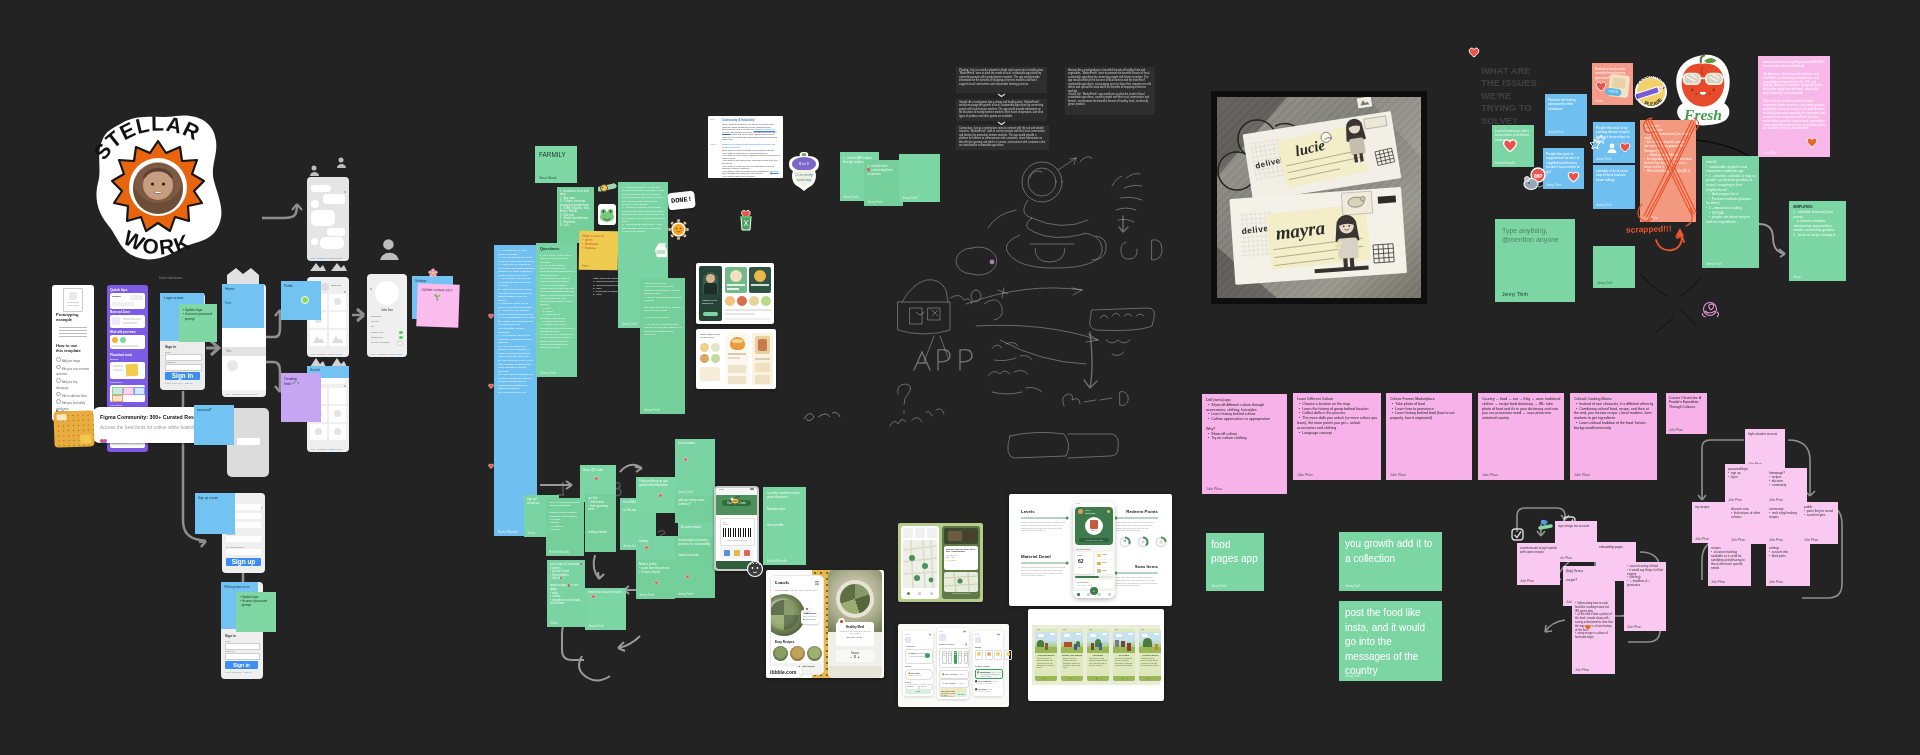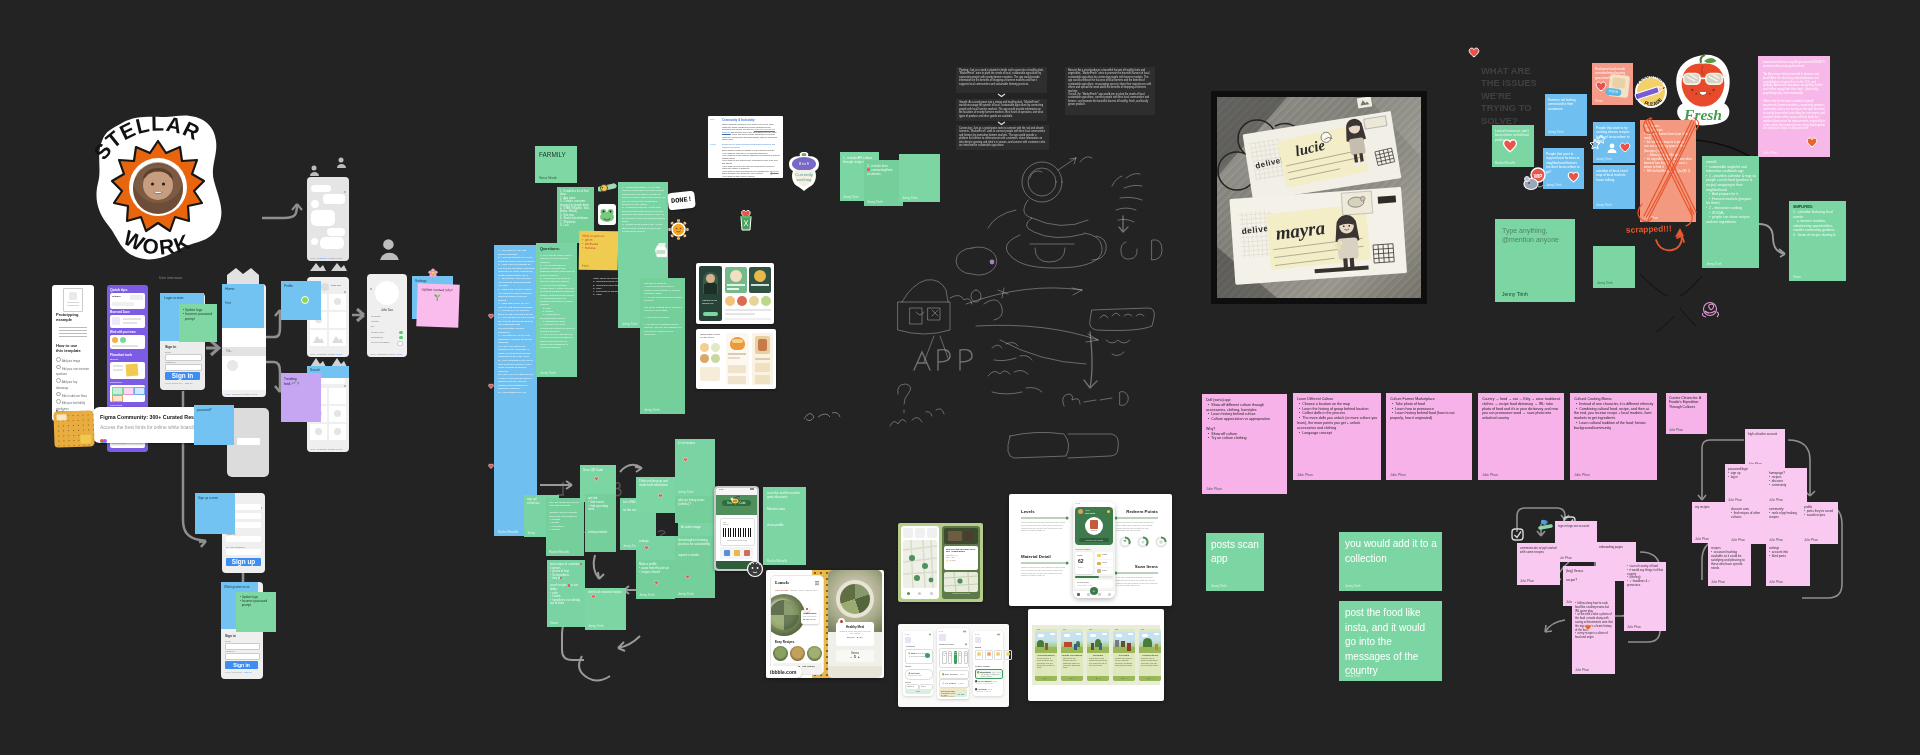--- a/index.html
+++ b/index.html
@@ -969,27 +969,27 @@
   <div style="margin:4px 3px 0 4px;font-size:3.6px;color:#222;line-height:4.8px;">Cultural Cooking Mama<br>&nbsp;&nbsp;• &nbsp;Instead of one character, it is different ethnicity<br>&nbsp;&nbsp;• &nbsp;Combining cultural food, recipe, and then at the end, you receive recipe + local markets, farm markets to get ingredients<br>&nbsp;&nbsp;• &nbsp;Learn cultural tradition of the food; historic background/community</div>
   <div class="sig" style="left:4px;bottom:3px;color:#555;font-size:3.4px;">Julie Phan</div>
 </div>
 
 <div class="sticky pink" style="left:1666px;top:393px;width:41px;height:41px;">
   <div style="margin:3px 2px 0 3px;font-size:3.4px;color:#222;line-height:4.4px;">Cuisine Chronicles: A Foodie's Expedition Through Cultures</div>
   <div class="sig" style="left:3px;bottom:2px;color:#555;">Julie Phan</div>
 </div>
 
 <div class="sticky green" style="left:1206px;top:533px;width:58px;height:58px;background:#7CD6A3;">
-  <div style="margin:5px 4px 0 5px;font-size:10px;color:#fff;line-height:14px;">posts scan app</div>
+  <div style="margin:5px 4px 0 5px;font-size:10px;color:#fff;line-height:14px;">food pages app</div>
   <div class="wsig" style="left:5px;bottom:3px;">Jenny Trinh</div>
 </div>
 
 
 <div class="sticky green" style="left:1339px;top:532px;width:103px;height:59px;background:#7CD6A3;">
-  <div style="margin:5px 5px 0 6px;font-size:10px;color:#fff;line-height:14.6px;">you would add it to a collection</div>
+  <div style="margin:5px 5px 0 6px;font-size:10px;color:#fff;line-height:14.6px;">you growth add it to a collection</div>
   <div class="wsig" style="left:6px;bottom:3px;">Jenny Trinh</div>
 </div>
 
 <div class="sticky green" style="left:1339px;top:601px;width:103px;height:80px;background:#7CD6A3;">
   <div style="margin:5px 5px 0 6px;font-size:10px;color:#fff;line-height:14.6px;">post the food like insta, and it would go into the messages of the country</div>
   <div class="wsig" style="left:6px;bottom:3px;">Jenny Trinh</div>
 </div>
 
 <svg class="abs" style="left:1505px;top:500px;" width="175" height="190" viewBox="0 0 175 190" fill="none" stroke="#8f8f8f" stroke-width="1.6">
   <path d="M12,32 L12,16 Q12,8 20,8 L52,8 Q60,8 60,16 L60,20 M60,20 l-4,-5 m4,5 l4,-5"></path>

